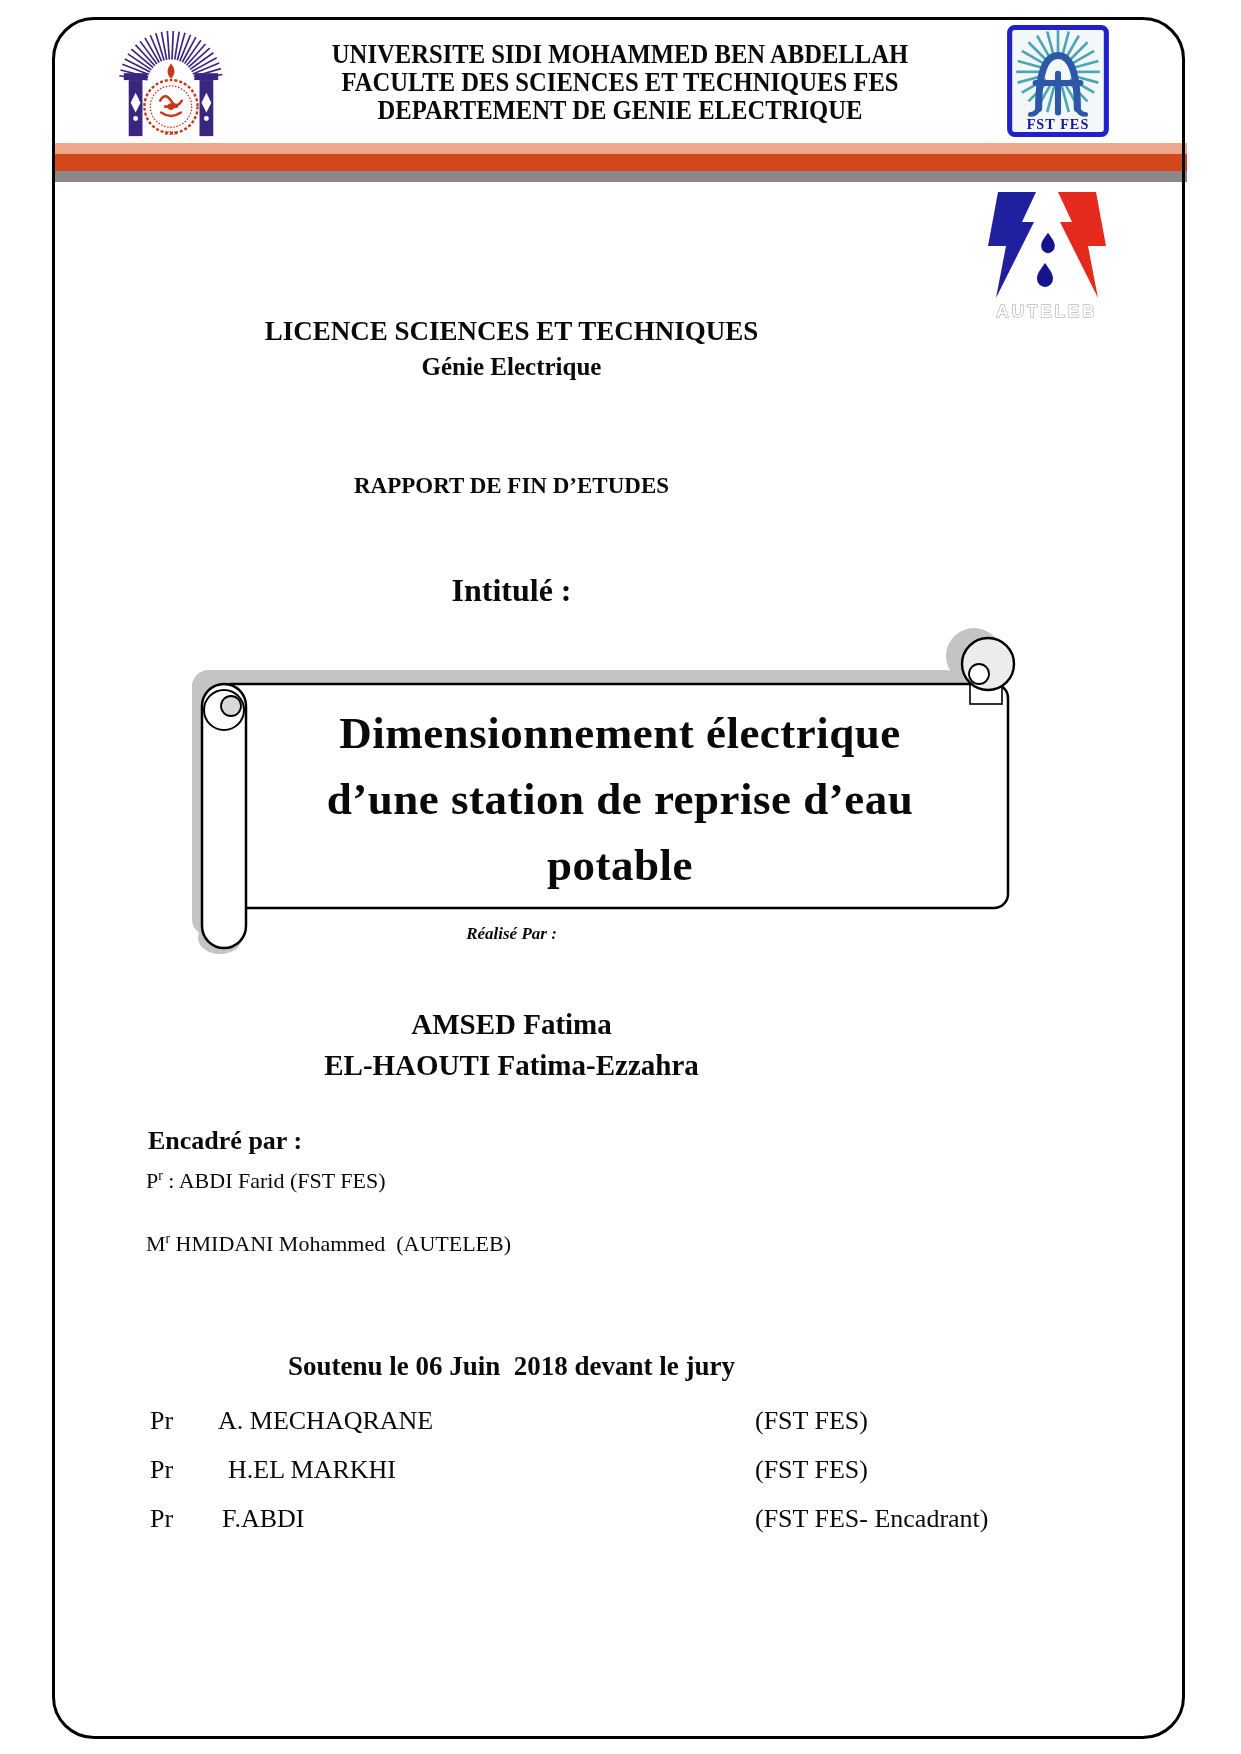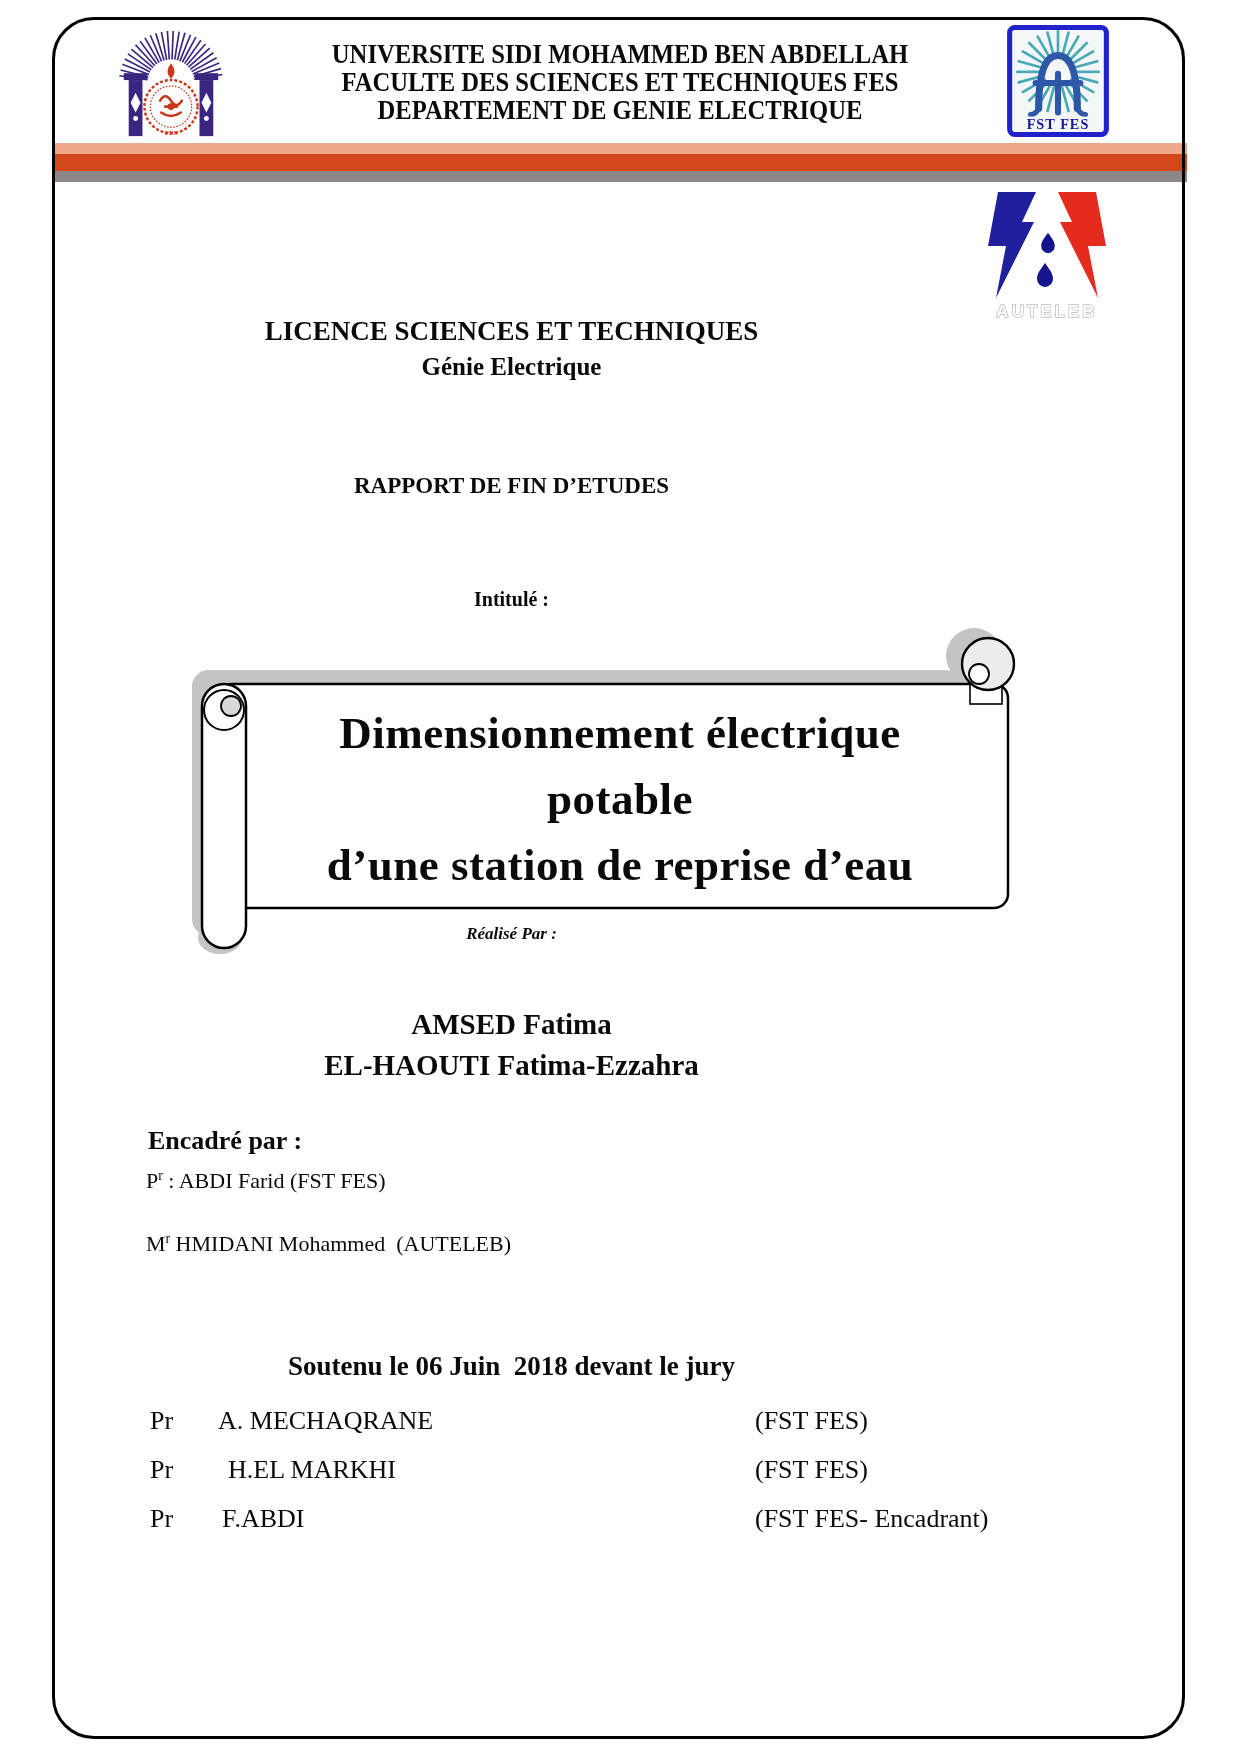--- a/index.html
+++ b/index.html
@@ -33,21 +33,21 @@
   #stripe-bar{left:54px;top:143px;width:1133px;z-index:1;}
   #stripe-bar .s1{height:11px;}
   #stripe-bar .s2{height:17px;}
   #stripe-bar .s3{height:11px;}
 
   #auteleb-logo{left:972px;top:186px;}
 
   #degree-line{top:316px;font-size:27px;}
   #specialty-line{top:353px;font-size:25px;}
   #report-type{top:473px;font-size:23px;}
-  #title-label{top:588px;font-size:20px;}
+  #title-label{top:572px;font-size:32px;}
 
   #scroll-banner{left:172px;top:622px;}
   #scroll-title{
     left:250px;top:692px;width:740px;text-align:center;
     font-size:45px;line-height:66px;font-weight:bold;letter-spacing:0.5px;margin-top:8px;
   }
 
   #realized-by-label{top:924px;font-size:17px;font-style:italic;}
   #authors{top:1004px;font-size:29px;line-height:41px;}
 
@@ -214,22 +214,22 @@
     <g>
       <rect x="30" y="62" width="44" height="264" rx="22" fill="#ffffff" stroke="#000" stroke-width="2.5"></rect>
       <circle cx="52" cy="88" r="20" fill="#ffffff" stroke="#000" stroke-width="2"></circle>
       <circle cx="59" cy="84" r="10" fill="#D8D8D8" stroke="#000" stroke-width="1.8"></circle>
     </g>
   </svg>
 </div>
 
 <div class="abs" id="scroll-title">
   <div>Dimensionnement électrique</div>
+  <div>d’une station de reprise d’eau</div>
   <div>potable</div>
-  <div>d’une station de reprise d’eau</div>
 </div>
 
 <div class="abs centered bold" id="realized-by-label">Réalisé Par :</div>
 <div class="abs centered bold" id="authors">
   <div>AMSED Fatima</div>
   <div>EL-HAOUTI Fatima-Ezzahra</div>
 </div>
 
 <div class="abs" id="supervised-by-label">Encadré par :</div>
 <div class="abs supervisor-line pre" id="supervisor-1"><span>P</span><sup>r</sup><span> : ABDI Farid (FST FES)</span></div>

